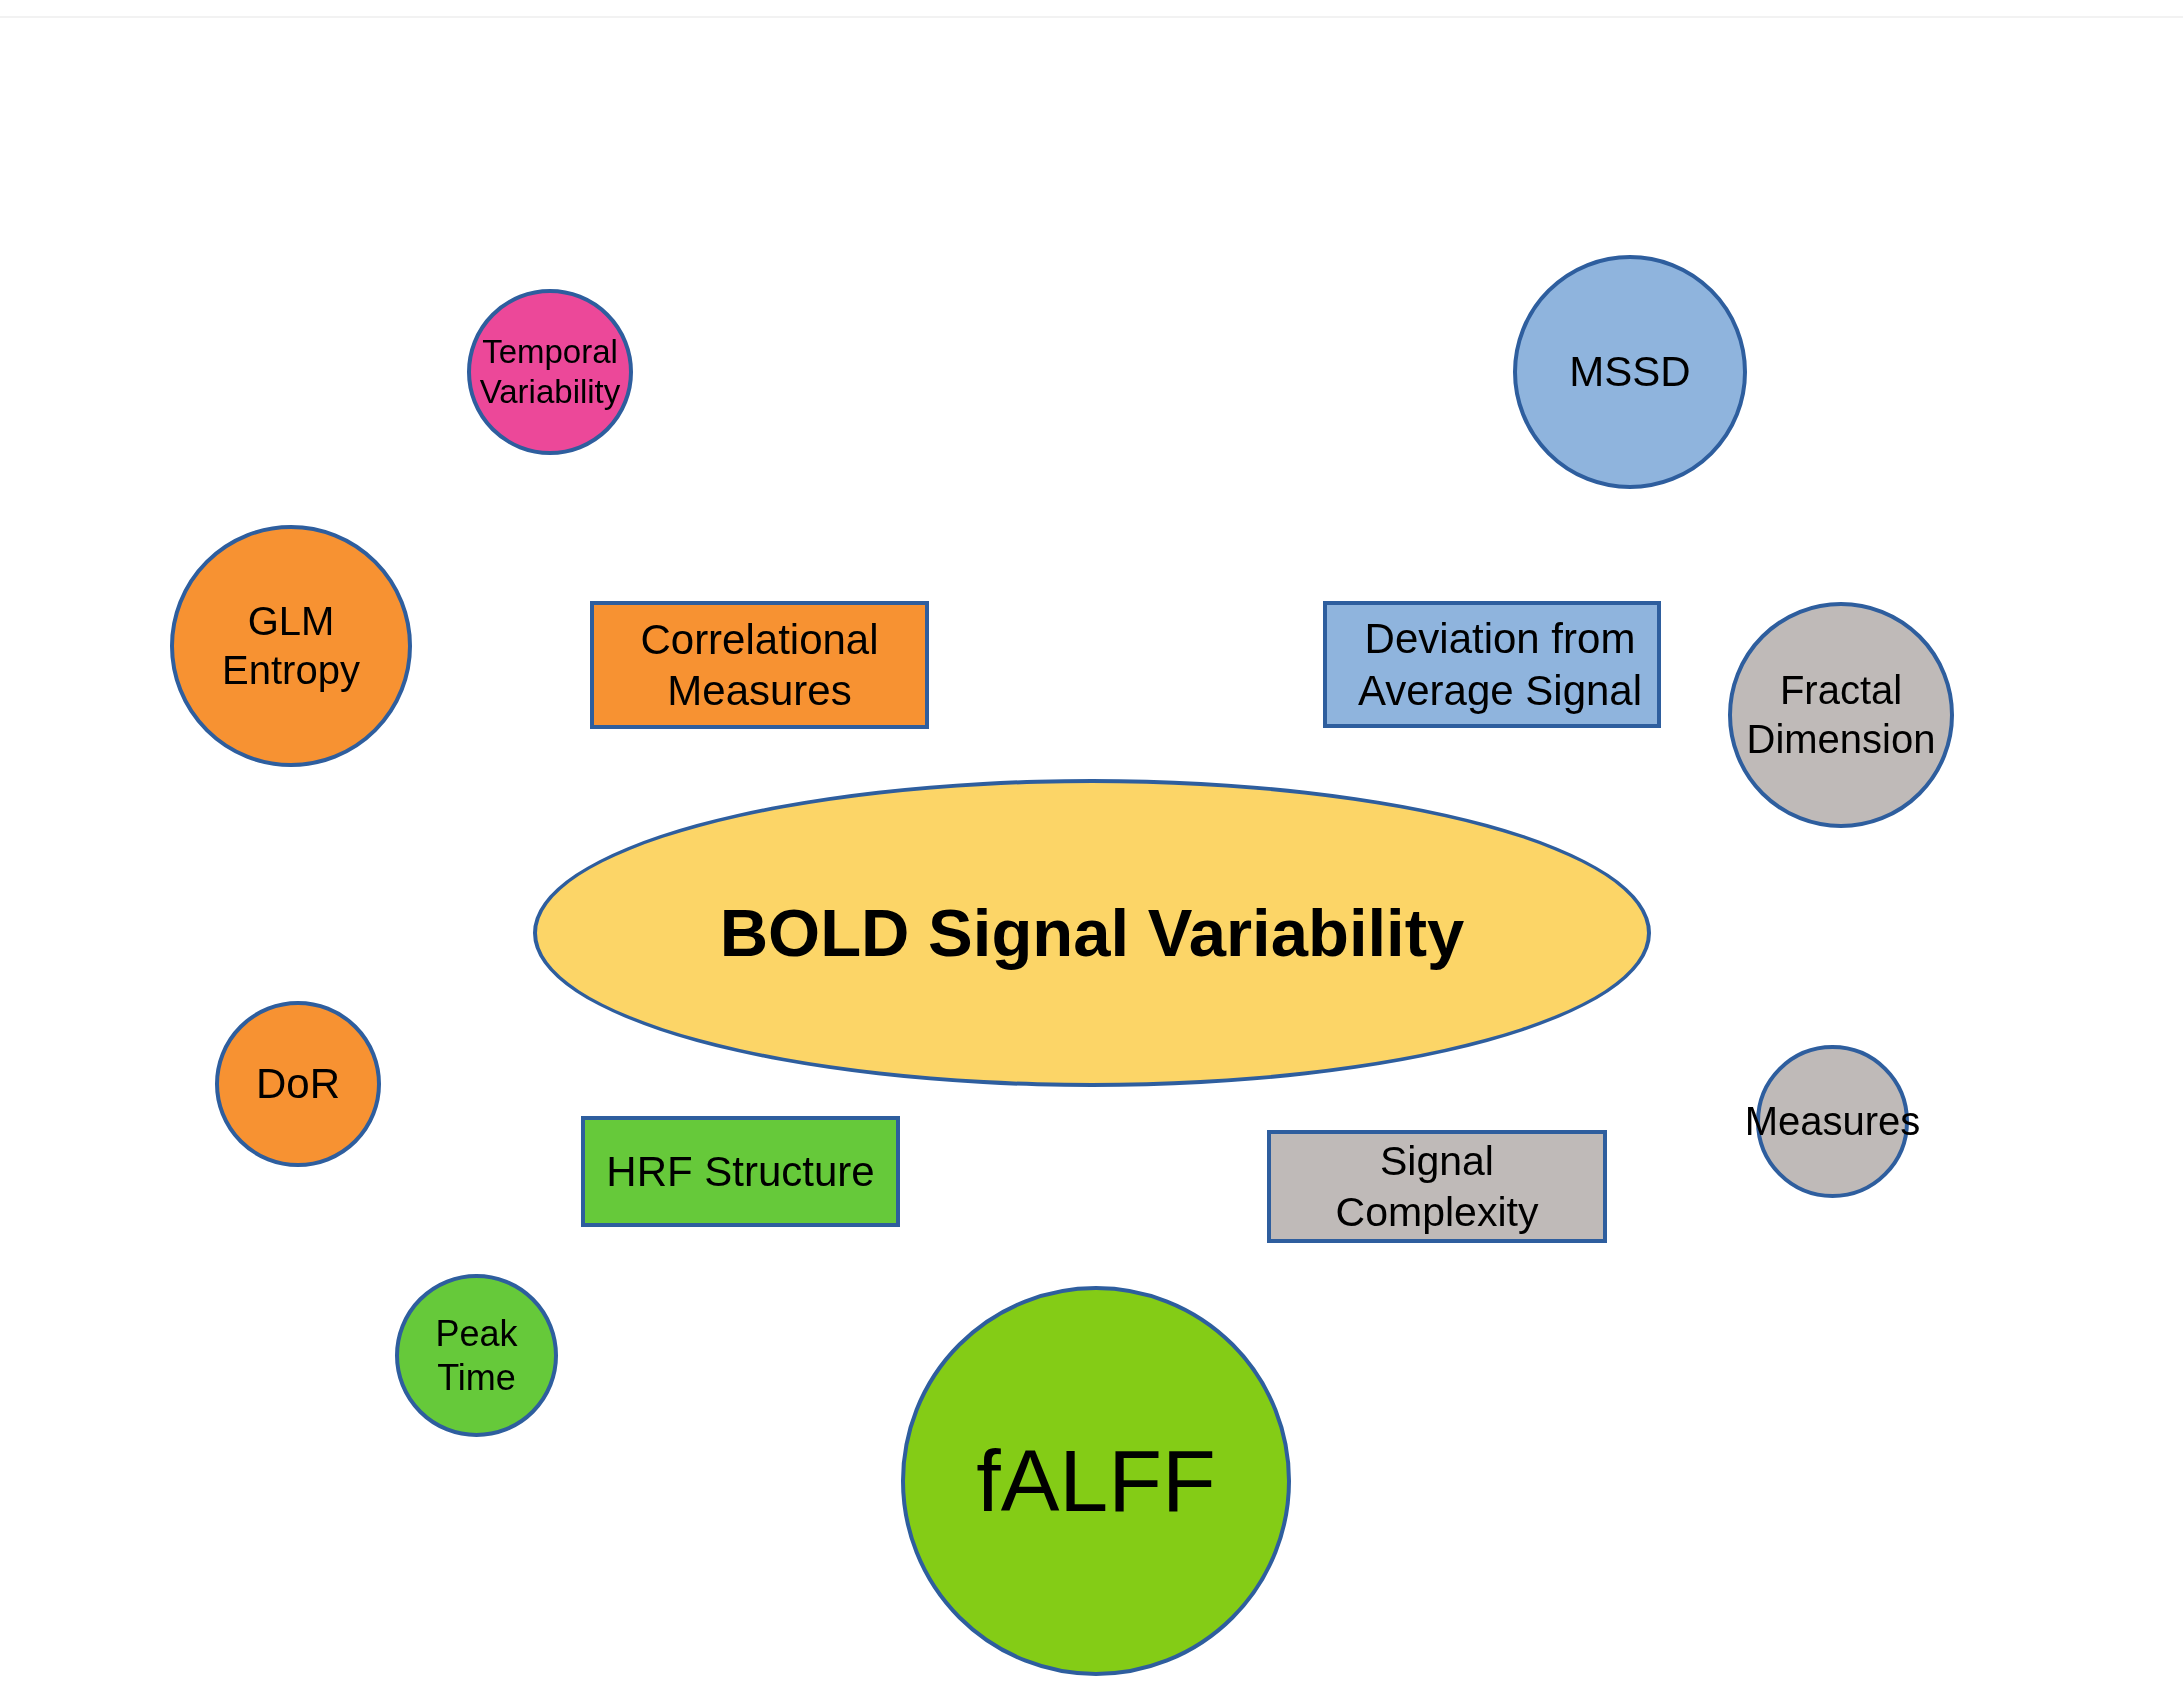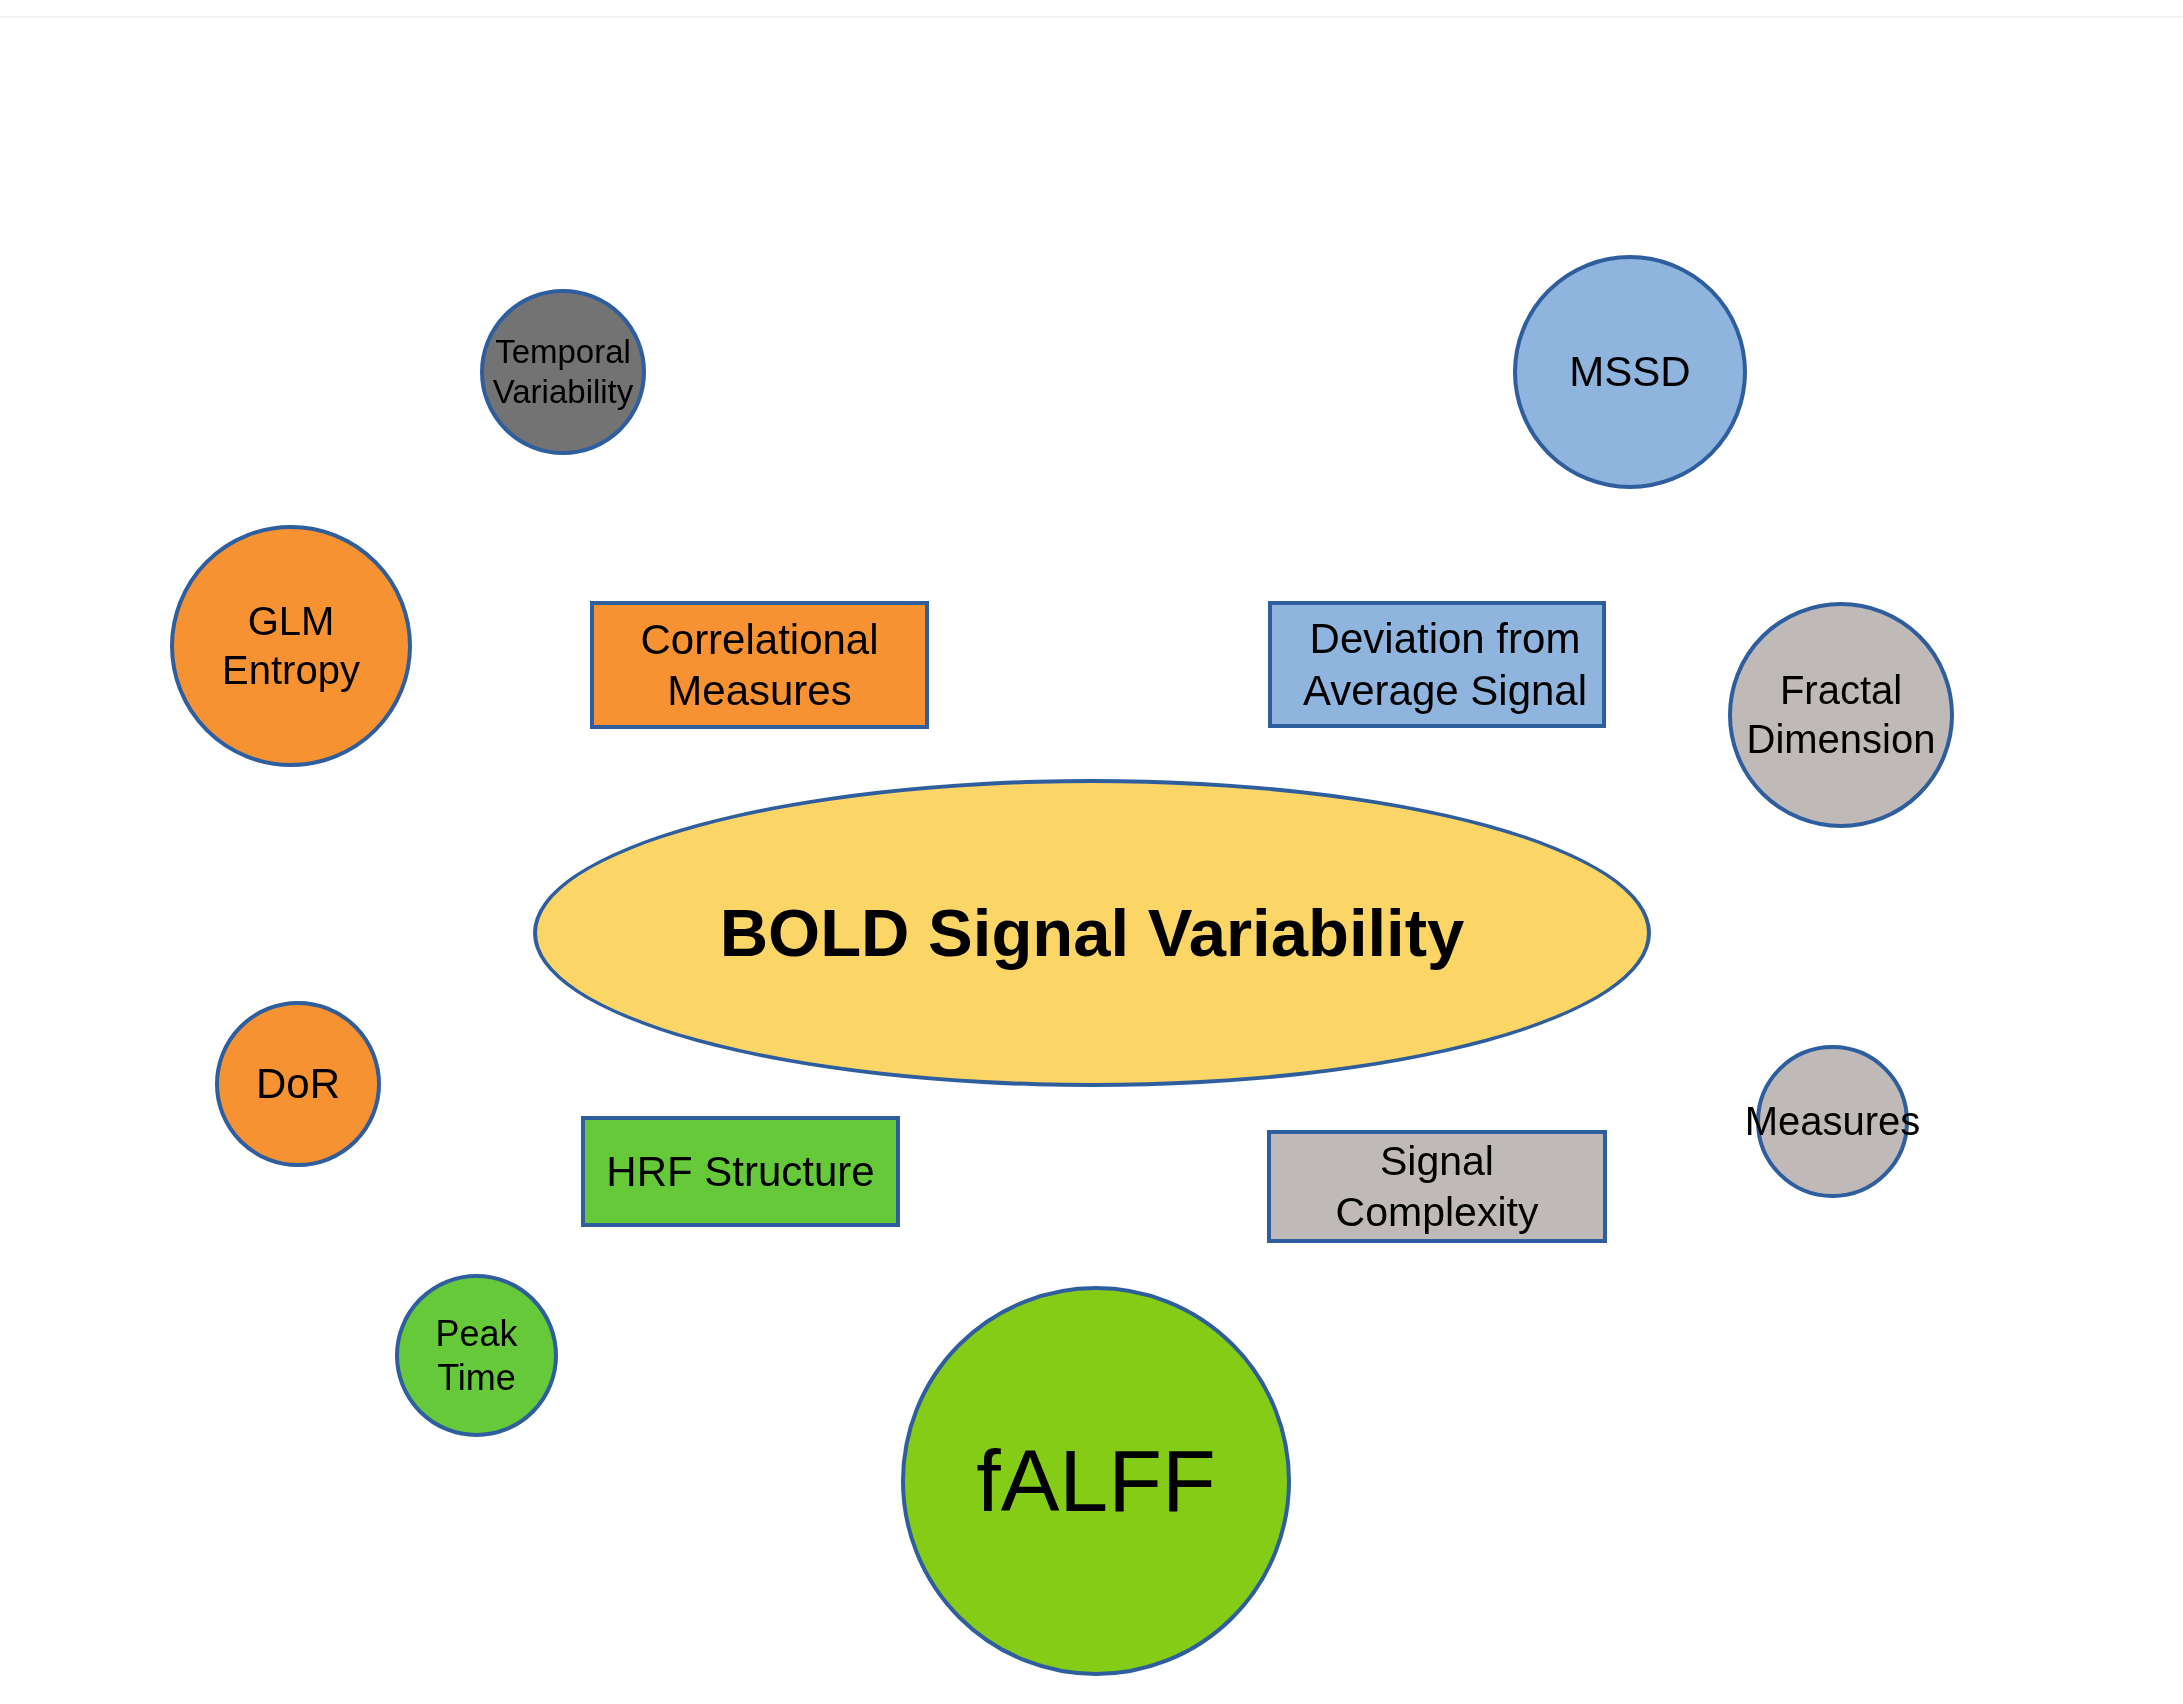--- a/index.html
+++ b/index.html
@@ -58,40 +58,40 @@
   }
 </style>
 </head>
 <body>
 
 <div id="canvas">
 
   <div class="top-rule"></div>
 
 
-  <div class="node ellipse" style="left:480px; top:289px; width:166px; height:166px;
-              background:#737373; border-color:#2E5E9E; border-width:4.1px;
+  <div class="node ellipse" style="left:467px; top:289px; width:166px; height:166px;
+              background:#ec4899; border-color:#2E5E9E; border-width:4.1px;
               font-size:33px;">Temporal
 Variability</div>
 
   <div class="node ellipse" style="left:1513px; top:255px; width:234px; height:234px;
               background:#8FB4DD; border-color:#2E5E9E; border-width:4.1px;
               font-size:42px;">MSSD</div>
 
   <div class="node ellipse" style="left:170px; top:525px; width:242px; height:242px;
               background:#F79232; border-color:#2E5E9E; border-width:4.1px;
               font-size:40px;">GLM
 Entropy</div>
 
   <div class="node rect" style="left:590px; top:601px; width:339px; height:128px;
               background:#F79232; border-color:#2E5E9E; border-width:4.1px;
               font-size:42px;">Correlational
 Measures</div>
 
-  <div class="node rect" style="left:1268px; top:601px; width:338px; height:127px;
+  <div class="node rect" style="left:1323px; top:601px; width:338px; height:127px;
               background:#8FB4DD; border-color:#2E5E9E; border-width:4.1px;
               font-size:42px;padding-left:16px;">Deviation from
 Average Signal</div>
 
   <div class="node ellipse" style="left:1728px; top:602px; width:226px; height:226px;
               background:#BFBAB8; border-color:#2E5E9E; border-width:4.1px;
               font-size:40px;">Fractal
 Dimension</div>
 
   <div class="node ellipse bold-center" style="left:533px; top:779px; width:1118px; height:308px;

